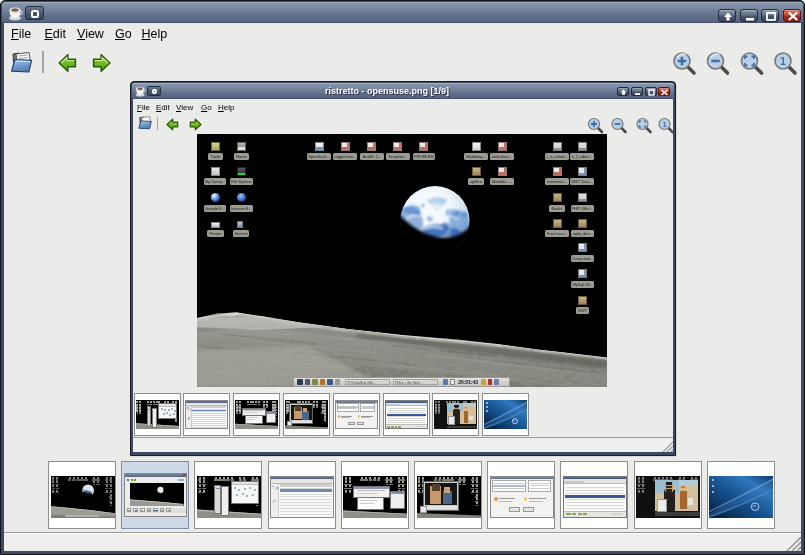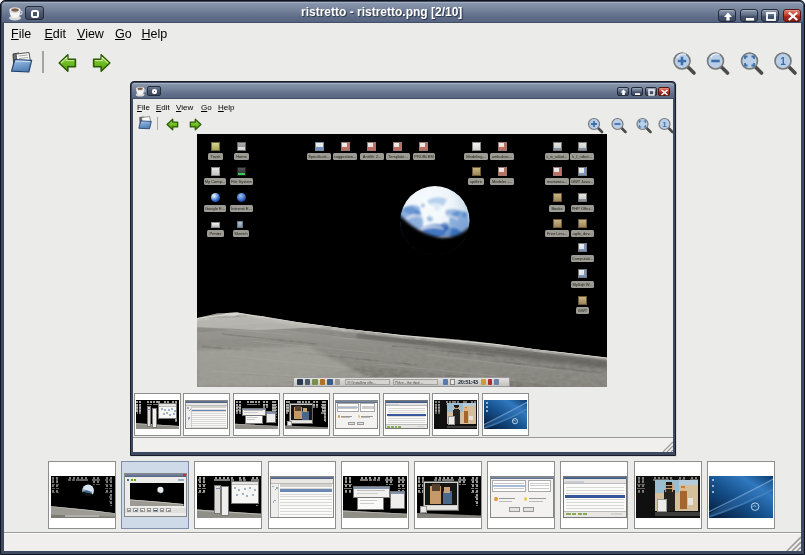--- a/index.html
+++ b/index.html
@@ -49,21 +49,20 @@
       <ellipse cx="7" cy="13" rx="6" ry="2.4" fill="#d8d8d8"></ellipse>
       <path d="M1.5 5 Q1.5 13 7 13 Q12.5 13 12.5 5 Z" fill="#f4f4f4"></path>
       <ellipse cx="7" cy="5" rx="5.5" ry="2.6" fill="#fff" stroke="#bbb" stroke-width="0.6"></ellipse>
       <ellipse cx="7" cy="5" rx="3.8" ry="1.7" fill="#7a5c48"></ellipse>
       <path d="M12.3 6 q2.4 0 1.6 2.2 q-.7 1.8 -2.6 1.4" fill="none" stroke="#ddd" stroke-width="1.1"></path>
     </svg>
 
     <div class="abs" style="left:23px;top:4px;width:19px;height:14px;border-radius:3px;border:1px solid #252c3a;background:linear-gradient(#6b7992,#49566e 50%,#3a475e)">
       <div class="abs" style="left:5px;top:2.5px;width:8px;height:8px;border:2.6px solid #fff;border-radius:2.5px;"></div>
     </div>
-    <div id="titletext">ristretto - ristretto.png [2/10]</div>
     <div class="wbtn" style="left:716px">
         <svg width="18" height="13">
           <path d="M9 2.5 L13 7 L10.6 7 L10.6 10.5 L7.4 10.5 L7.4 7 L5 7 Z" fill="#fff"></path>
         </svg>
       </div>
     <div class="wbtn" style="left:737.5px">
         <svg width="18" height="13">
           <rect x="5" y="8" width="8" height="2.6" fill="#fff"></rect>
         </svg>
       </div>
@@ -147,20 +146,21 @@
         <svg class="abs" style="left:3px;top:2px" width="11" height="12" viewBox="0 0 15 16">
           <ellipse cx="7" cy="13" rx="6" ry="2.4" fill="#d8d8d8"></ellipse>
           <path d="M1.5 5 Q1.5 13 7 13 Q12.5 13 12.5 5 Z" fill="#f4f4f4"></path>
           <ellipse cx="7" cy="5" rx="5.5" ry="2.6" fill="#fff" stroke="#bbb" stroke-width="0.6"></ellipse>
           <ellipse cx="7" cy="5" rx="3.8" ry="1.7" fill="#7a5c48"></ellipse>
           <path d="M12.3 6 q2.4 0 1.6 2.2 q-.7 1.8 -2.6 1.4" fill="none" stroke="#ddd" stroke-width="1.1"></path>
         </svg>
         <div class="abs" style="left:15px;top:3px;width:14px;height:10px;border-radius:2px;border:1px solid #252c3a;background:linear-gradient(#6b7992,#49566e 50%,#3a475e)">
           <div class="abs" style="left:3.5px;top:1.5px;width:5px;height:5px;border:2px solid #fff;border-radius:2px;"></div>
         </div>
+        <div class="abs" style="left:155px;top:3px;width:200px;text-align:center;font-size:9px;font-weight:bold;color:#fff;text-shadow:1px 1px 0 #2a3245;white-space:nowrap;">ristretto - opensuse.png [1/9]</div>
         <div class="iwbtn" style="left:485px">
             <svg width="11" height="9">
               <path d="M5.5 1.5 L8.5 4.5 L6.8 4.5 L6.8 7 L4.2 7 L4.2 4.5 L2.5 4.5 Z" fill="#fff"></path>
             </svg>
           </div>
         <div class="iwbtn" style="left:499px">
             <svg width="11" height="9">
               <rect x="3" y="5.2" width="5" height="1.8" fill="#fff"></rect>
             </svg>
           </div>

